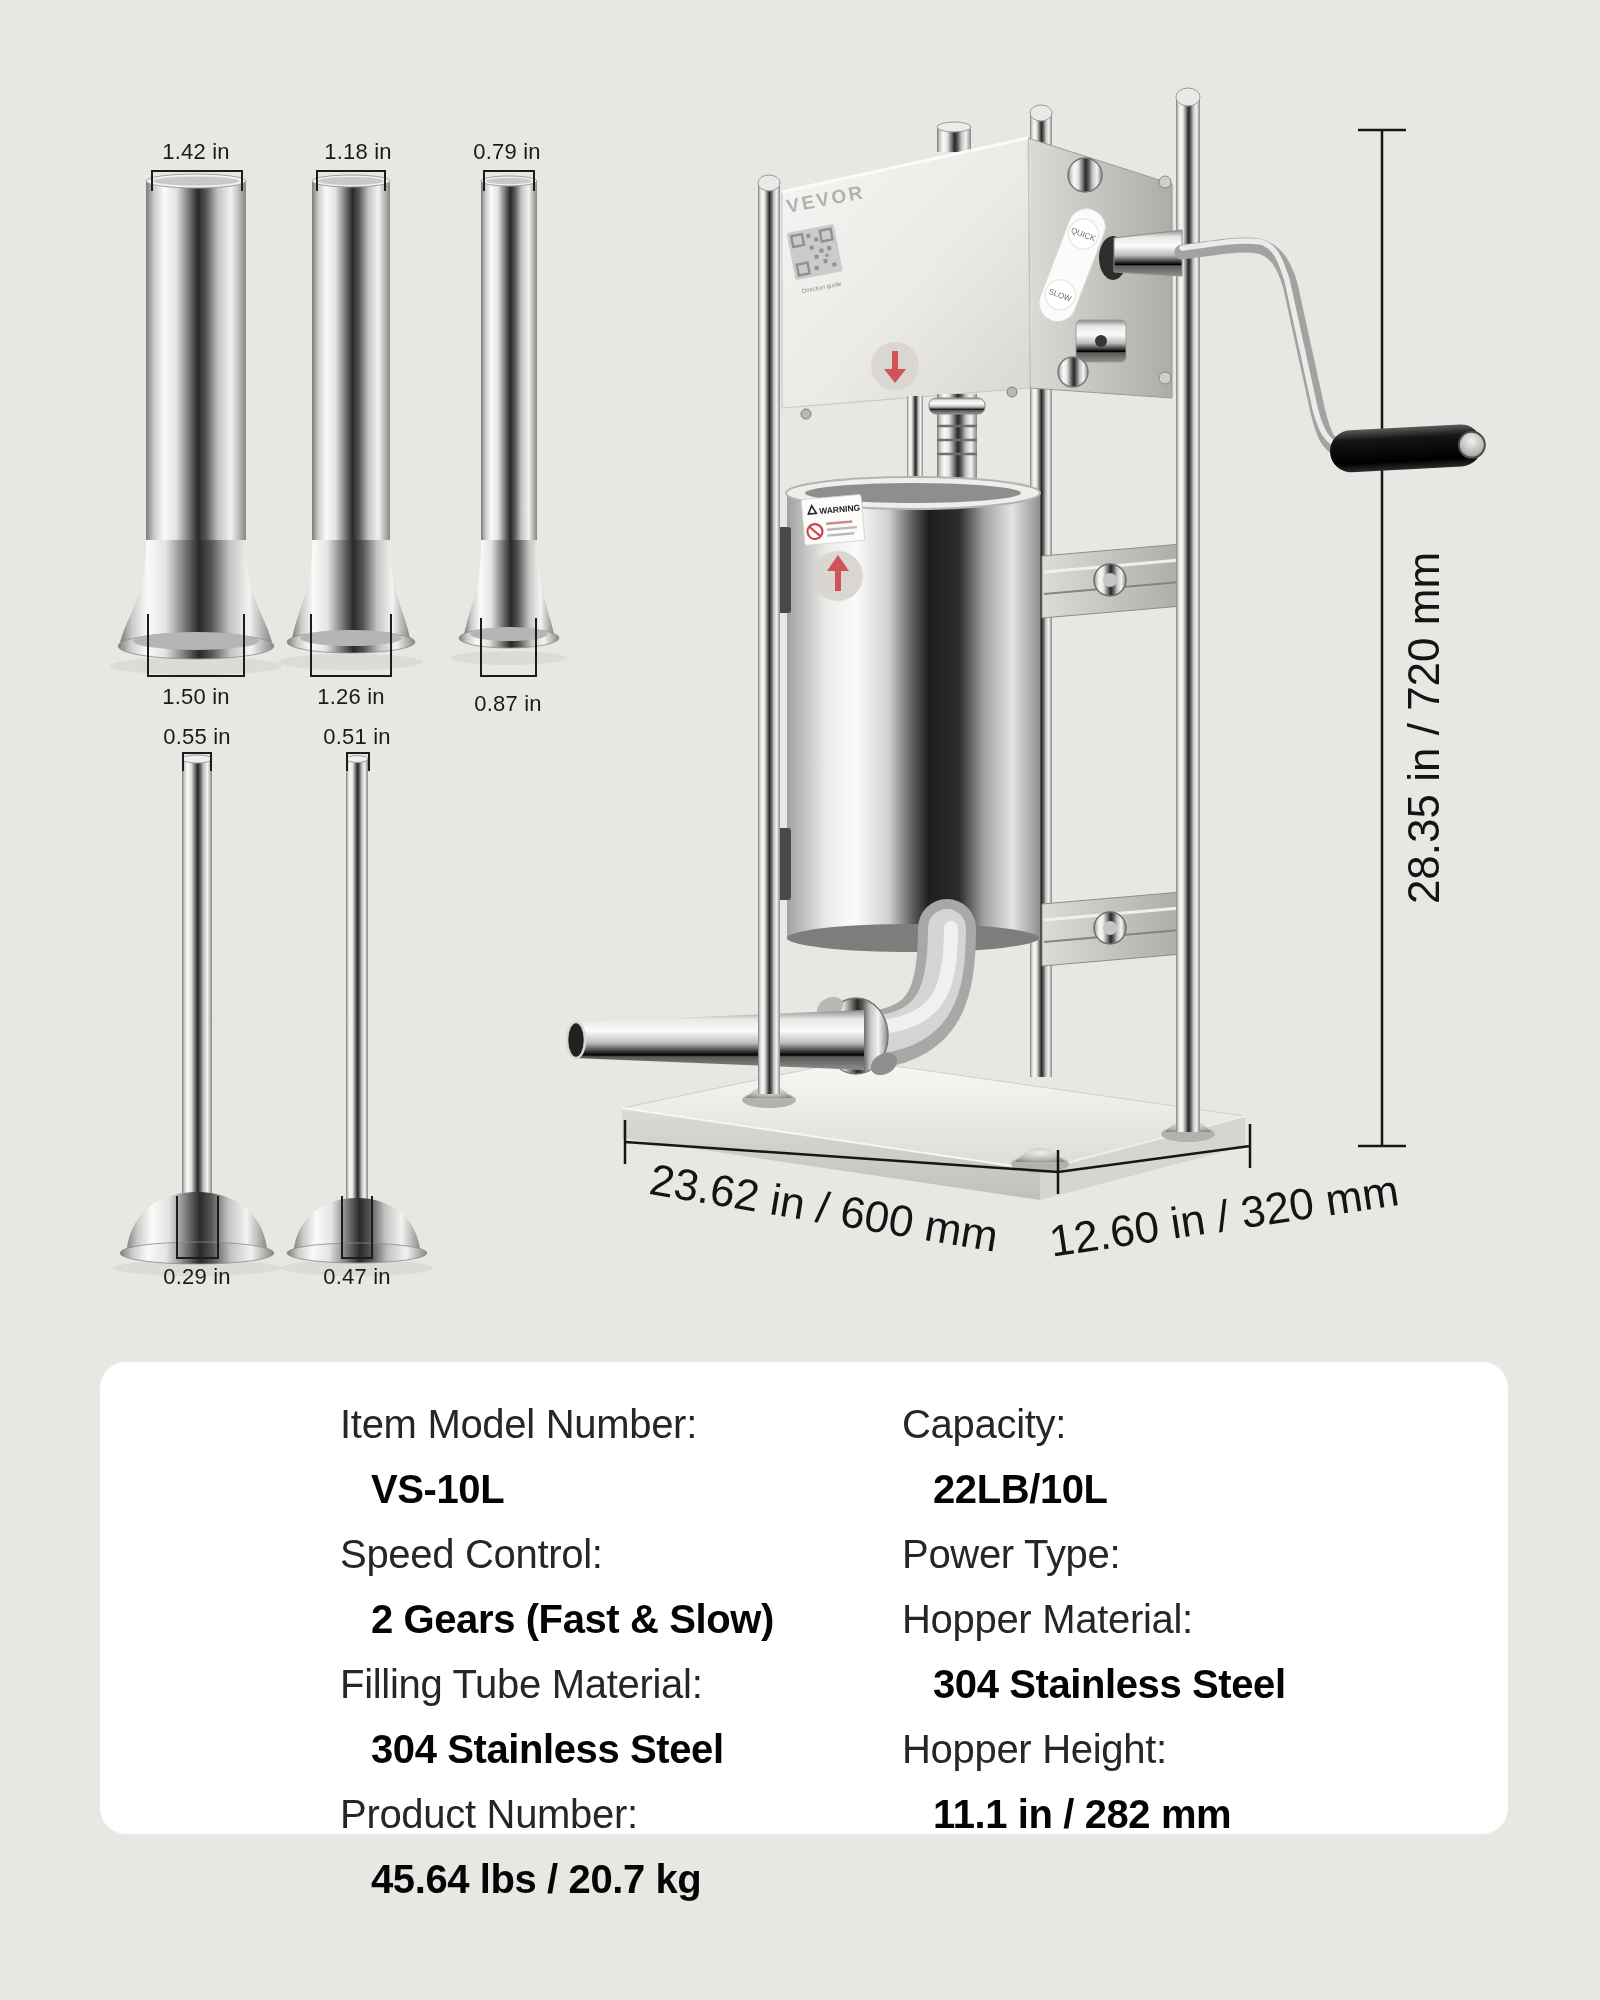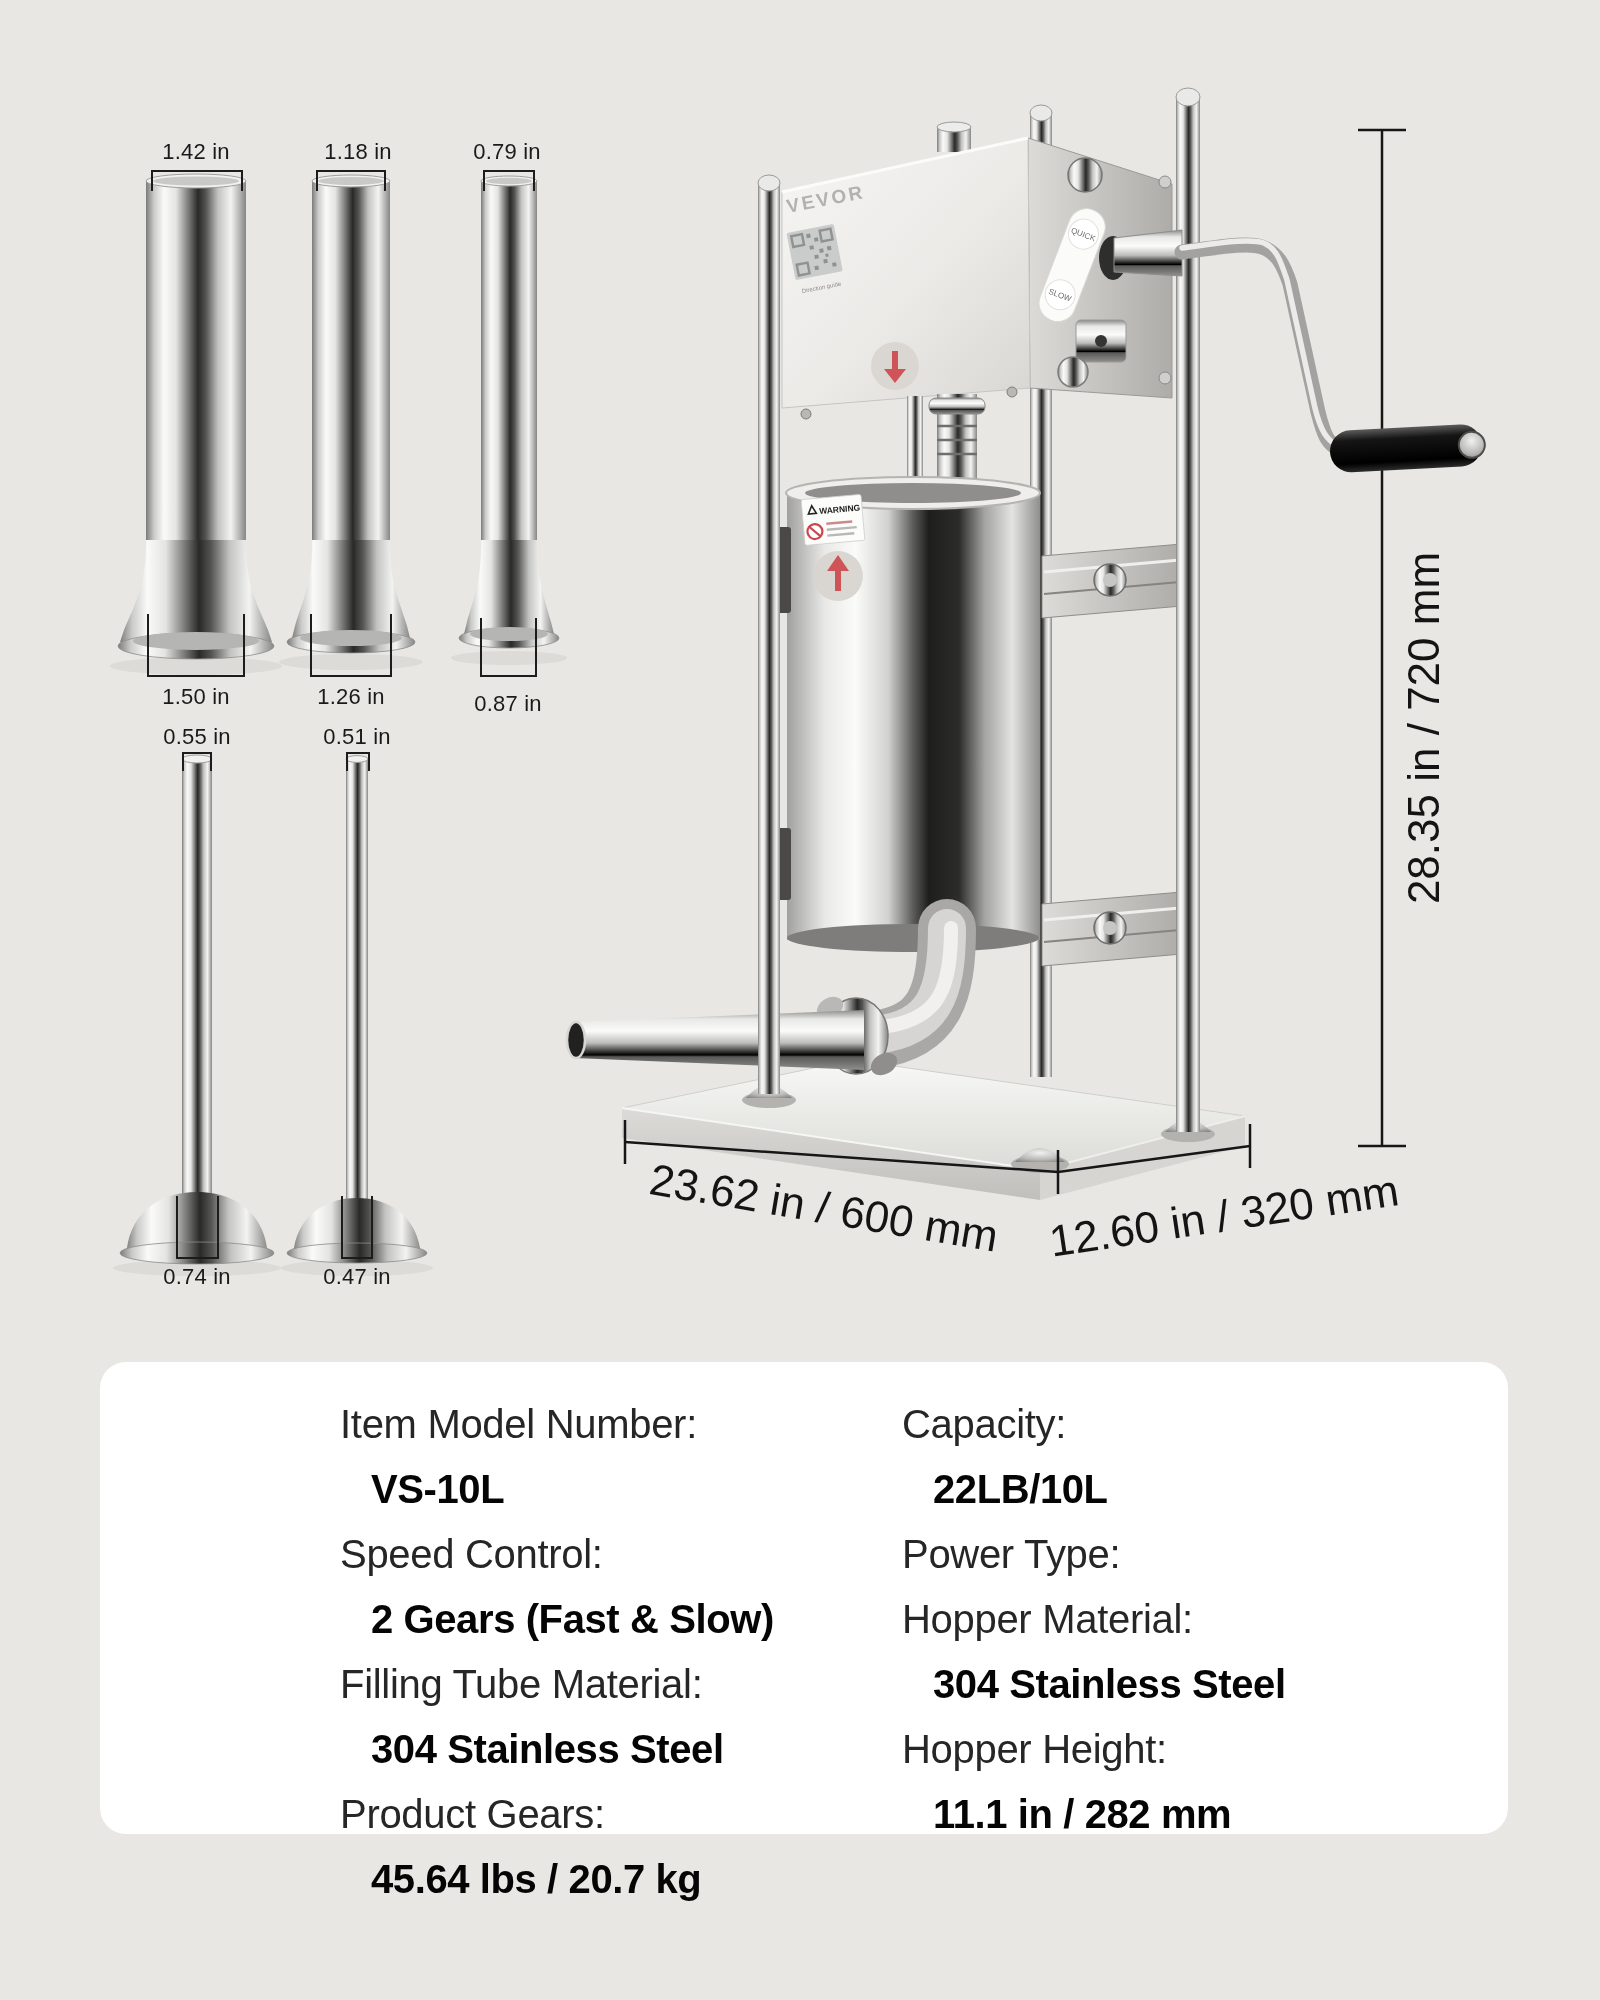--- a/index.html
+++ b/index.html
@@ -318,36 +318,36 @@
   </svg>
 
   <div class="txt tube-label" style="left:196px;top:152px;">1.42 in</div>
   <div class="txt tube-label" style="left:358px;top:152px;">1.18 in</div>
   <div class="txt tube-label" style="left:507px;top:152px;">0.79 in</div>
   <div class="txt tube-label" style="left:196px;top:697px;">1.50 in</div>
   <div class="txt tube-label" style="left:351px;top:697px;">1.26 in</div>
   <div class="txt tube-label" style="left:508px;top:697px;margin-top:7px;">0.87 in</div>
   <div class="txt tube-label" style="left:197px;top:737px;">0.55 in</div>
   <div class="txt tube-label" style="left:357px;top:737px;">0.51 in</div>
-  <div class="txt tube-label" style="left:197px;top:1277px;">0.74 in</div>
+  <div class="txt tube-label" style="left:197px;top:1277px;">0.29 in</div>
   <div class="txt tube-label" style="left:357px;top:1277px;">0.47 in</div>
 
   <div class="txt dim-label dim-h">28.35 in / 720 mm</div>
   <div class="txt dim-label dim-w">23.62 in / 600 mm</div>
   <div class="txt dim-label dim-d">12.60 in / 320 mm</div>
 
   <div class="spec-card">
     <div class="spec-col left">
       <div class="spec-label">Item Model Number:</div>
       <div class="spec-value">VS-10L</div>
       <div class="spec-label">Speed Control:</div>
       <div class="spec-value">2 Gears (Fast &amp; Slow)</div>
       <div class="spec-label">Filling Tube Material:</div>
       <div class="spec-value">304 Stainless Steel</div>
-      <div class="spec-label">Product Gears:</div>
+      <div class="spec-label">Product Number:</div>
       <div class="spec-value">45.64 lbs / 20.7 kg</div>
     </div>
     <div class="spec-col right">
       <div class="spec-label">Capacity:</div>
       <div class="spec-value">22LB/10L</div>
       <div class="spec-label">Power Type:</div>
       <div class="spec-label">Hopper Material:</div>
       <div class="spec-value">304 Stainless Steel</div>
       <div class="spec-label">Hopper Height:</div>
       <div class="spec-value">11.1 in / 282 mm</div>

